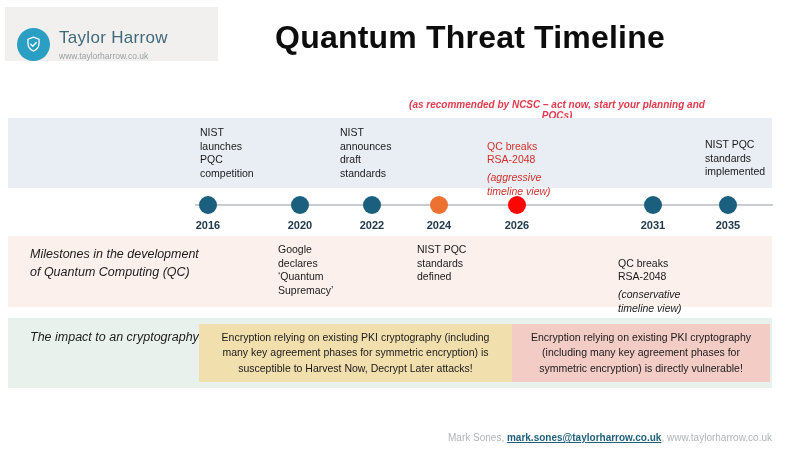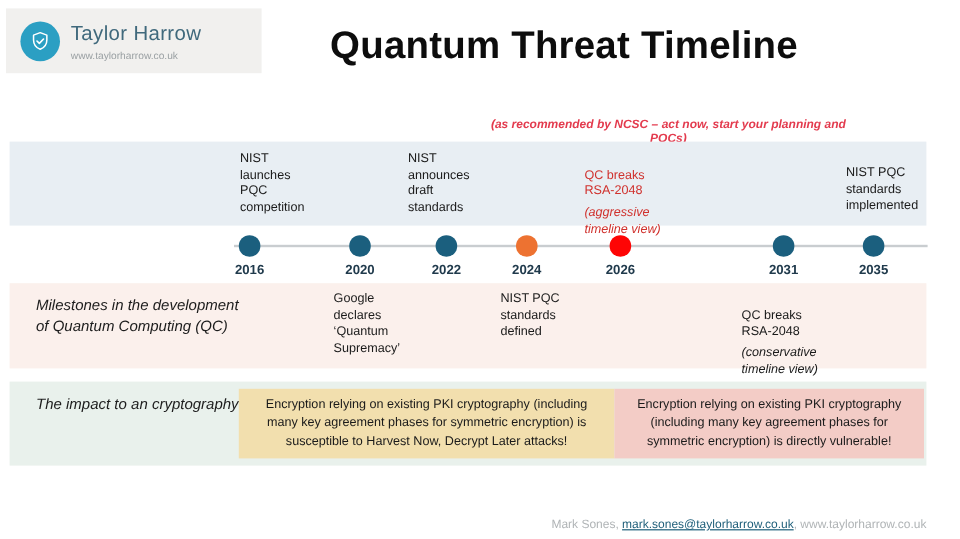--- a/index.html
+++ b/index.html
@@ -1,21 +1,21 @@
 <!DOCTYPE html>
 <html><head>
 <meta charset="utf-8">
 <style>
   html,body{margin:0;padding:0;background:#ffffff;}
   .page{position:relative;width:800px;height:449px;background:#ffffff;
         font-family:"Liberation Sans",sans-serif;overflow:hidden;}
 
   
   .logo-box{position:absolute;left:5px;top:7px;width:213px;height:54px;
-            background:#f1f0ee;display:flex;align-items:center;}
+            background:#f1f0ee;display:flex;align-items:flex-end;}
   .logo-circle{width:33px;height:33px;border-radius:50%;background:#2b9fc3;
                margin-left:12px;display:flex;align-items:center;justify-content:center;flex:0 0 auto;}
   .logo-text{margin-left:9px;}
   .logo-name{font-size:17px;color:#40697c;letter-spacing:.3px;}
   .logo-url{font-size:8.5px;color:#9aa0a3;margin-top:3px;}
   .title{position:absolute;left:140px;top:19px;width:660px;text-align:center;
          font-size:32px;font-weight:600;color:#0d0d0d;letter-spacing:.2px;}
 
   
   .planning{position:absolute;left:421px;top:81px;width:272px;height:13px;
@@ -52,21 +52,21 @@
   
   .box{position:absolute;display:flex;align-items:center;justify-content:center;text-align:center;
        font-size:10.5px;line-height:1.45;color:#1a1a1a;padding:4px 10px;box-sizing:border-box;}
   .box-harvest{left:199px;top:324px;width:313px;height:58px;background:#f2dfae;}
   .box-vulnerable{left:512px;top:324px;width:258px;height:58px;background:#f3ccc6;}
   .box-callout{left:417px;top:393px;width:355px;height:32px;background:#e3eae3;
                font-weight:bold;font-size:11px;}
 
   
   .footer{position:absolute;right:28px;top:432px;font-size:10px;color:#b0b4b6;white-space:nowrap;}
-  .footer .email{color:#1f5f7a;font-weight:normal;text-decoration:underline;cursor:pointer;}
+  .footer .email{color:#1f5f7a;font-weight:bold;text-decoration:underline;cursor:pointer;}
 </style>
 </head>
 <body>
 
 <div class="page">
 
   <div class="logo-box">
     <div class="logo-circle">
       <svg width="19" height="19" viewBox="0 0 24 24">
         <path d="M12 2.8l7 2.6v5c0 4.6-3 8.2-7 9.8-4-1.6-7-5.2-7-9.8v-5z" fill="none" stroke="#ffffff" stroke-width="1.6" stroke-linejoin="round"></path>

